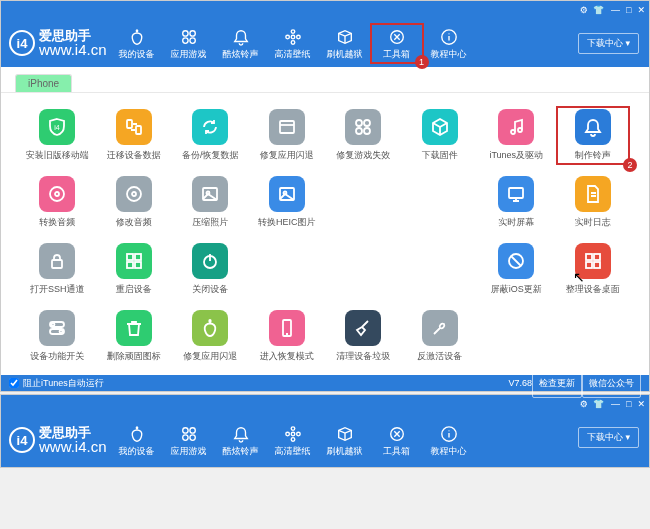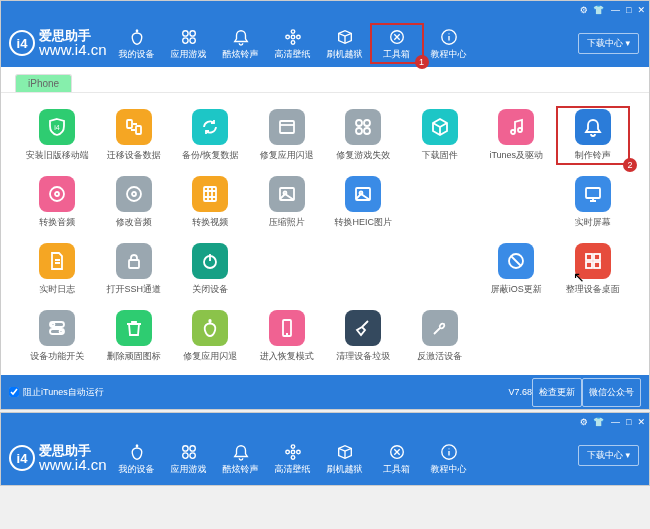--- a/index.html
+++ b/index.html
@@ -23,21 +23,21 @@
   .b2 { bottom: -8px; right: -8px; }
   .dl-btn { position: absolute; right: 10px; top: 14px; border: 1px solid rgba(255,255,255,.6); color: #fff; font-size: 9px; padding: 3px 8px; border-radius: 2px; cursor: pointer; }
   .tabs { padding: 6px 14px 0; border-bottom: 1px solid #e8e8e8; }
   .tab { display: inline-block; font-size: 10px; color: #666; border: 1px solid #e0e0e0; border-bottom: none; padding: 3px 12px; background: #86efac; border-radius: 3px 3px 0 0; }
   .grid { padding: 14px 20px 10px; display: grid; grid-template-columns: repeat(8, 1fr); gap: 10px 4px; }
   .tool { text-align: center; cursor: pointer; position: relative; padding: 2px; }
   .tool.hl { outline: 2px solid #d03030; outline-offset: -1px; }
   .ticon { width: 36px; height: 36px; border-radius: 8px; margin: 0 auto 4px; display: flex; align-items: center; justify-content: center; }
   .ticon svg { width: 20px; height: 20px; fill: none; stroke: #fff; stroke-width: 1.8; }
   .tlabel { font-size: 9px; color: #555; white-space: nowrap; overflow: hidden; }
-  .footer { background: #2b7cd9; height: 34px; display: flex; align-items: center; justify-content: space-between; padding: 0 8px; color: #fff; font-size: 9px; }
+  .footer { background: #2b7cd9; height: 16px; display: flex; align-items: center; justify-content: space-between; padding: 0 8px; color: #fff; font-size: 9px; }
   .footer .chk { display: flex; align-items: center; gap: 4px; }
   .footer .chk input { width: 10px; height: 10px; }
   .footer .right { display: flex; align-items: center; gap: 0; }
   .fbtn { border: 1px solid rgba(255,255,255,.6); padding: 7px 6px; border-radius: 2px; cursor: pointer; }
   .cursor { position: absolute; left: 572px; top: 268px; font-size: 14px; color: #000; pointer-events:none; }
   .window2 .header { height: 54px; }
 </style>
 </head>
 <body>
 
@@ -320,28 +320,20 @@
       </div>
       <div class="tool">
         <div class="ticon" style="background:#9aa7b0">
           <svg viewBox="0 0 20 20">
             <use href="#i-disc"></use>
           </svg>
         </div>
         <div class="tlabel">修改音频</div>
       </div>
       <div class="tool">
-        <div class="ticon" style="background:#f5a623">
-          <svg viewBox="0 0 20 20">
-            <use href="#i-film"></use>
-          </svg>
-        </div>
-        <div class="tlabel">转换视频</div>
-      </div>
-      <div class="tool">
         <div class="ticon" style="background:#9aa7b0">
           <svg viewBox="0 0 20 20">
             <use href="#i-image"></use>
           </svg>
         </div>
         <div class="tlabel">压缩照片</div>
       </div>
       <div class="tool">
         <div class="ticon" style="background:#3a8be6">
           <svg viewBox="0 0 20 20">
@@ -368,20 +360,28 @@
         </div>
         <div class="tlabel">实时日志</div>
       </div>
       <div class="tool">
         <div class="ticon" style="background:#9aa7b0">
           <svg viewBox="0 0 20 20">
             <use href="#i-lock"></use>
           </svg>
         </div>
         <div class="tlabel">打开SSH通道</div>
+      </div>
+      <div class="tool">
+        <div class="ticon" style="background:#2ecc71">
+          <svg viewBox="0 0 20 20">
+            <use href="#i-grid4"></use>
+          </svg>
+        </div>
+        <div class="tlabel">重启设备</div>
       </div>
       <div class="tool">
         <div class="ticon" style="background:#16a085">
           <svg viewBox="0 0 20 20">
             <use href="#i-power"></use>
           </svg>
         </div>
         <div class="tlabel">关闭设备</div>
       </div>
       <div></div>

